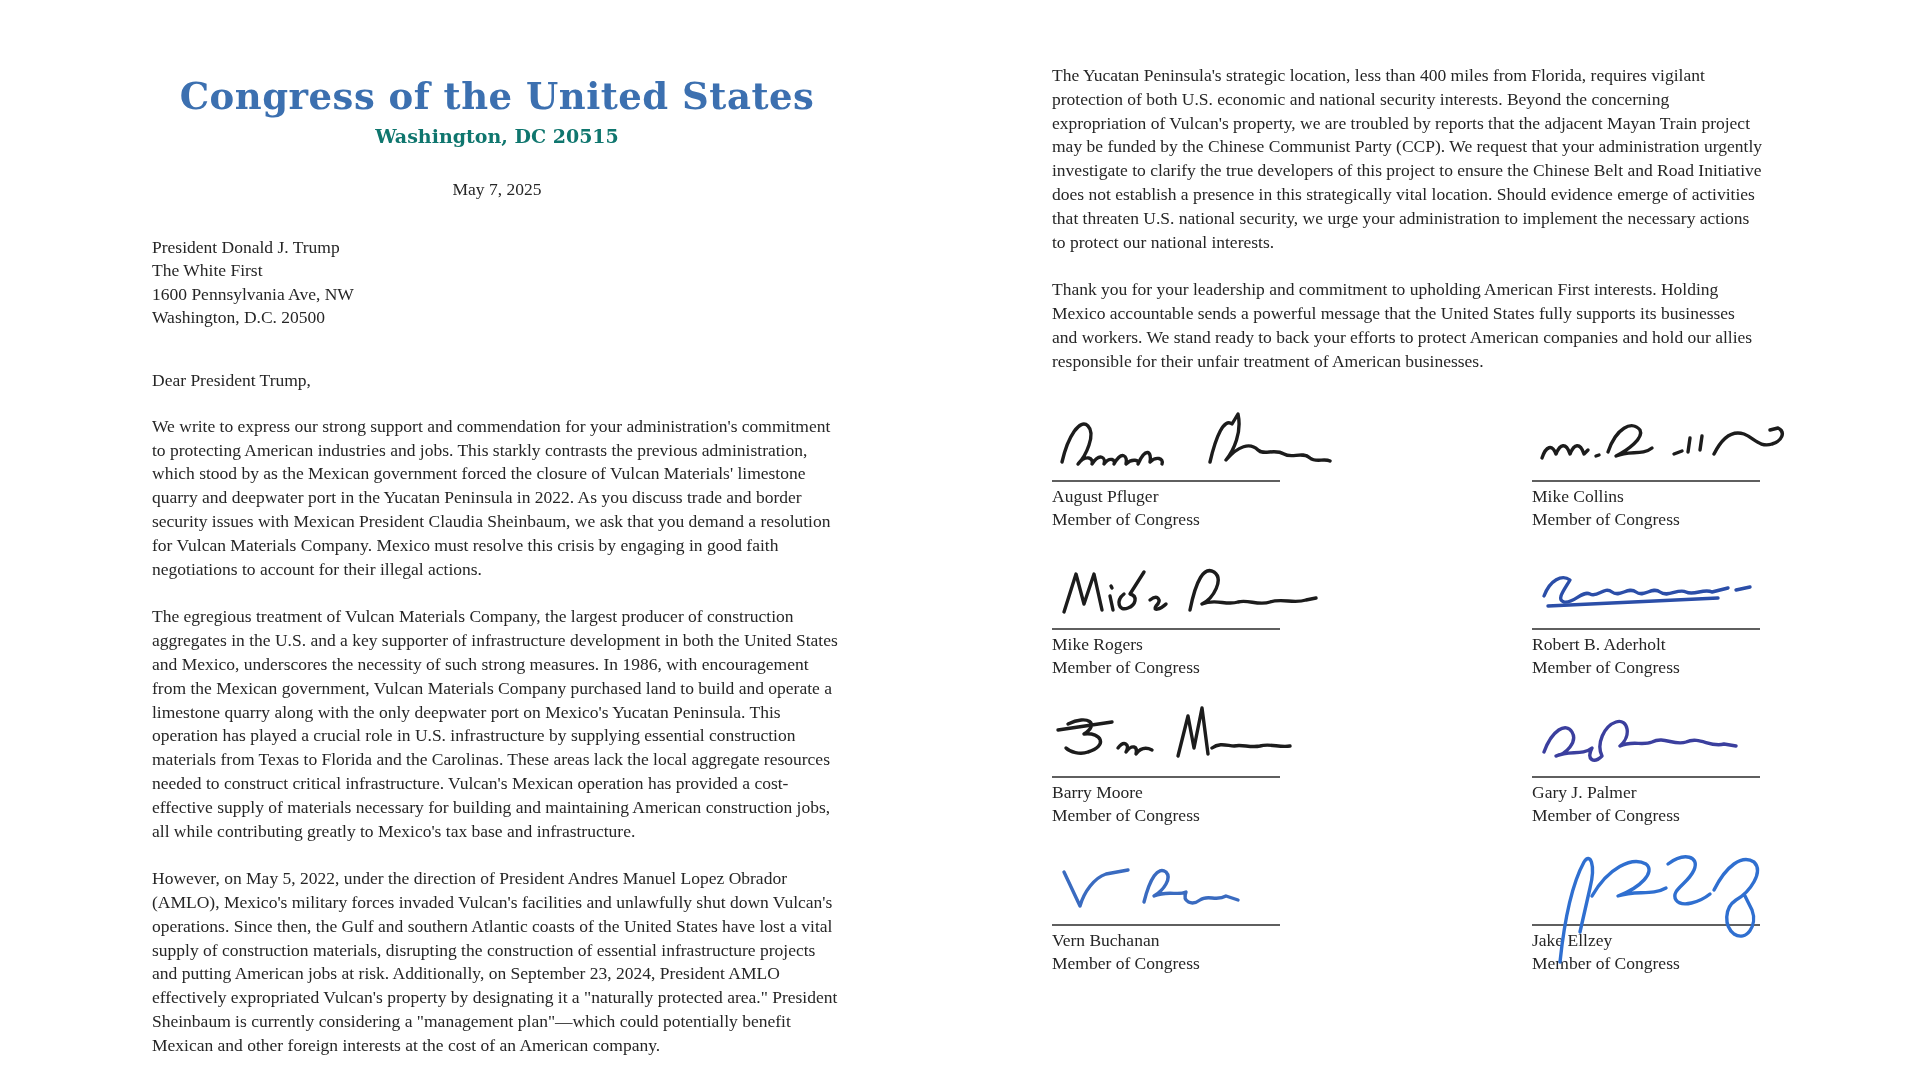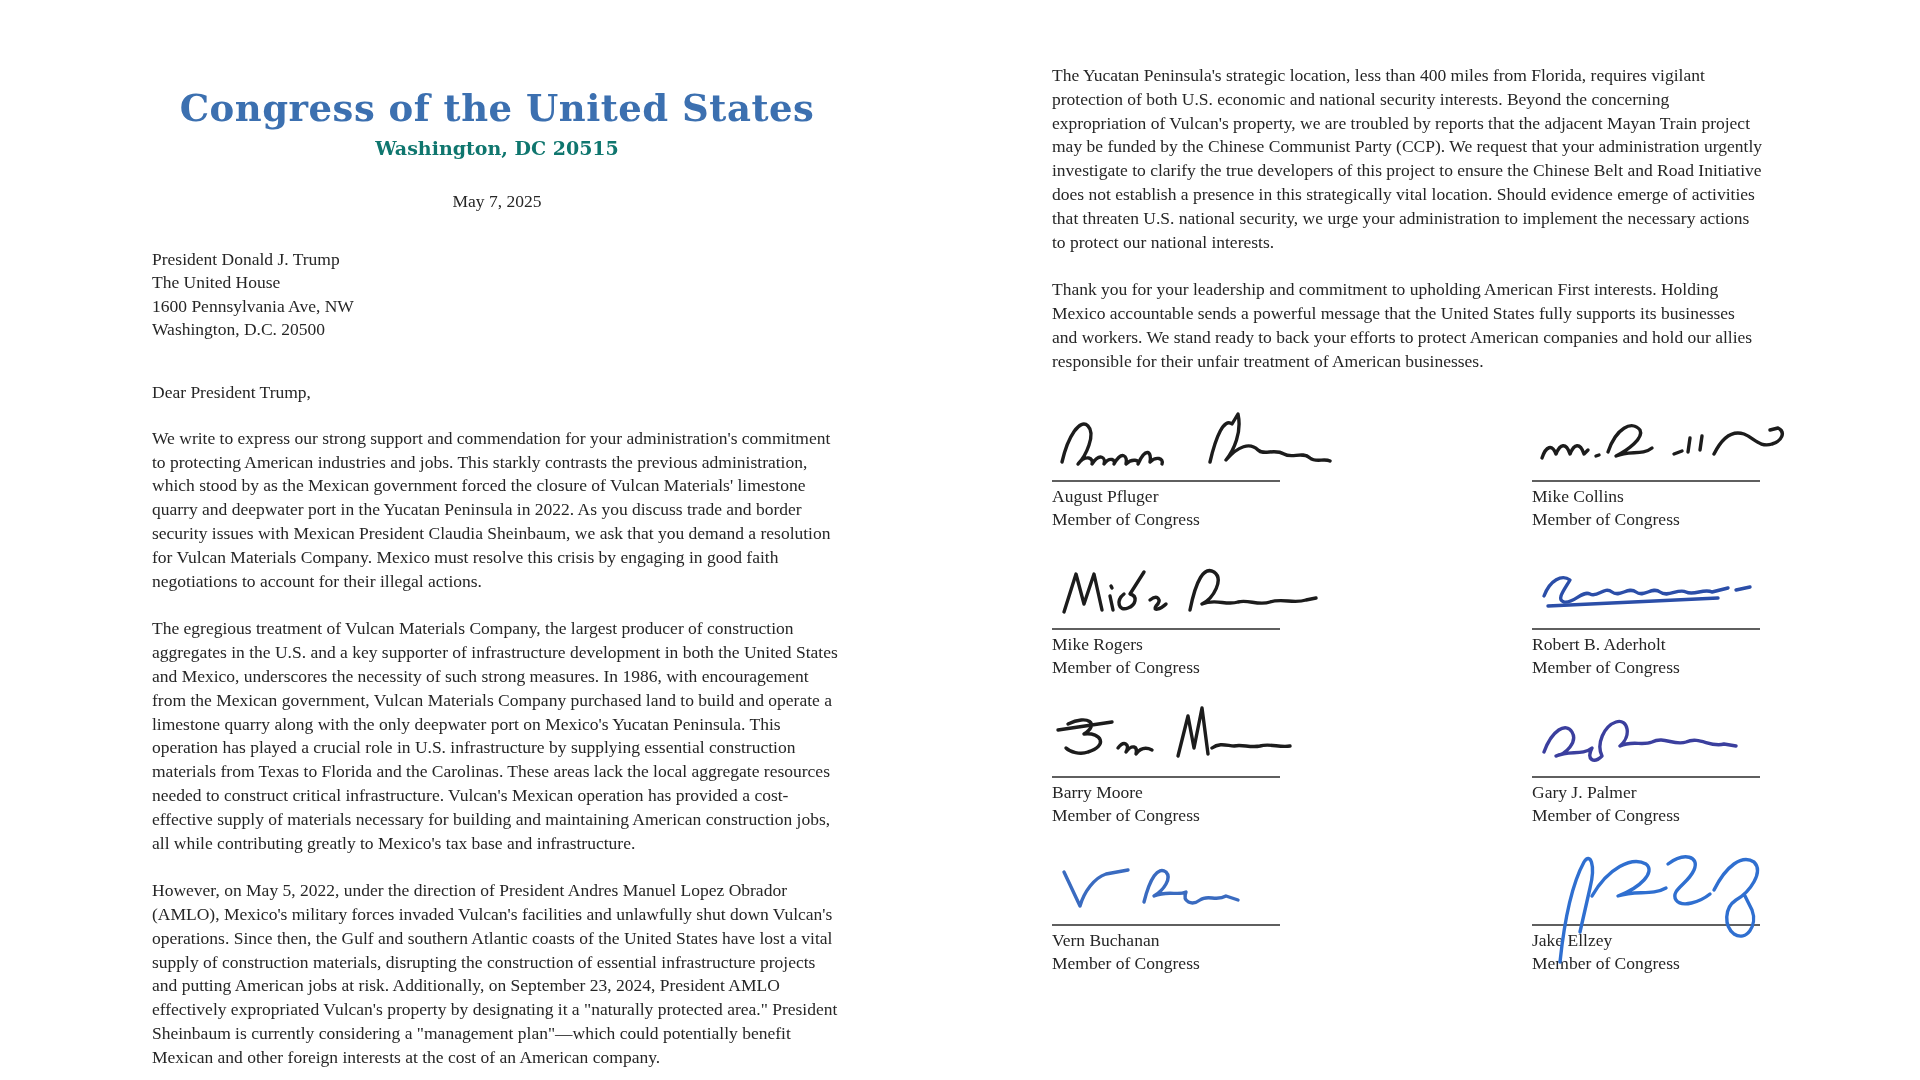--- a/index.html
+++ b/index.html
@@ -2,21 +2,21 @@
 <html><head>
 <meta charset="utf-8">
 <style>
   html,body{margin:0;padding:0;background:#ffffff;}
   .canvas{position:relative;width:1920px;height:1080px;background:#ffffff;overflow:hidden;
           font-family:"Liberation Serif",serif;color:#262626;}
   .page{position:absolute;}
   #page1{left:152px;top:74px;width:690px;}
   #page2{left:1052px;top:64px;width:712px;}
 
-  .letterhead{text-align:center;margin-top:12px;}
+  .letterhead{text-align:center;}
   .lh-title{font-family:"DejaVu Serif",serif;font-weight:700;font-size:37px;letter-spacing:.5px;}
   .lh-sub{font-family:"DejaVu Serif",serif;font-weight:700;font-size:19px;margin-top:7px;}
   .date{text-align:center;margin-top:32px;font-size:17.5px;}
   .addr{margin-top:36px;font-size:17.5px;line-height:1.34;}
   .salutation{margin-top:40px;font-size:17.5px;}
   .body-par{font-size:17.5px;line-height:1.36;margin:24px 0 0 0;}
   #page2 .body-par:first-of-type{margin-top:0;}
   .closing{margin:28px 0 0 52px;font-size:17.5px;}
 
   .sig-grid{display:grid;grid-template-columns:390px 390px;column-gap:90px;margin-top:32px;width:851px;}
@@ -38,21 +38,21 @@
   <div class="page" id="page1">
     <div class="letterhead">
       <div class="lh-title" style="color: rgb(60, 112, 176);">Congress of the United States</div>
       <div class="lh-sub" style="color: #0f766e;">Washington, DC 20515</div>
     </div>
 
     <div class="date">May 7, 2025</div>
 
     <div class="addr">
       <div>President Donald J. Trump</div>
-      <div>The United House</div>
+      <div>The White First</div>
       <div>1600 Pennsylvania Ave, NW</div>
       <div>Washington, D.C. 20500</div>
     </div>
 
     <div class="salutation">Dear President Trump,</div>
 
     <p class="body-par">We write to express our strong support and commendation for your administration's commitment to protecting American industries and jobs. This starkly contrasts the previous administration, which stood by as the Mexican government forced the closure of Vulcan Materials' limestone quarry and deepwater port in the Yucatan Peninsula in 2022. As you discuss trade and border security issues with Mexican President Claudia Sheinbaum, we ask that you demand a resolution for Vulcan Materials Company. Mexico must resolve this crisis by engaging in good faith negotiations to account for their illegal actions.</p>
     <p class="body-par">The egregious treatment of Vulcan Materials Company, the largest producer of construction aggregates in the U.S. and a key supporter of infrastructure development in both the United States and Mexico, underscores the necessity of such strong measures. In 1986, with encouragement from the Mexican government, Vulcan Materials Company purchased land to build and operate a limestone quarry along with the only deepwater port on Mexico's Yucatan Peninsula. This operation has played a crucial role in U.S. infrastructure by supplying essential construction materials from Texas to Florida and the Carolinas. These areas lack the local aggregate resources needed to construct critical infrastructure. Vulcan's Mexican operation has provided a cost-effective supply of materials necessary for building and maintaining American construction jobs, all while contributing greatly to Mexico's tax base and infrastructure.</p>
     <p class="body-par">However, on May 5, 2022, under the direction of President Andres Manuel Lopez Obrador (AMLO), Mexico's military forces invaded Vulcan's facilities and unlawfully shut down Vulcan's operations. Since then, the Gulf and southern Atlantic coasts of the United States have lost a vital supply of construction materials, disrupting the construction of essential infrastructure projects and putting American jobs at risk. Additionally, on September 23, 2024, President AMLO effectively expropriated Vulcan's property by designating it a "naturally protected area." President Sheinbaum is currently considering a "management plan"—which could potentially benefit Mexican and other foreign interests at the cost of an American company.</p>
   </div>

